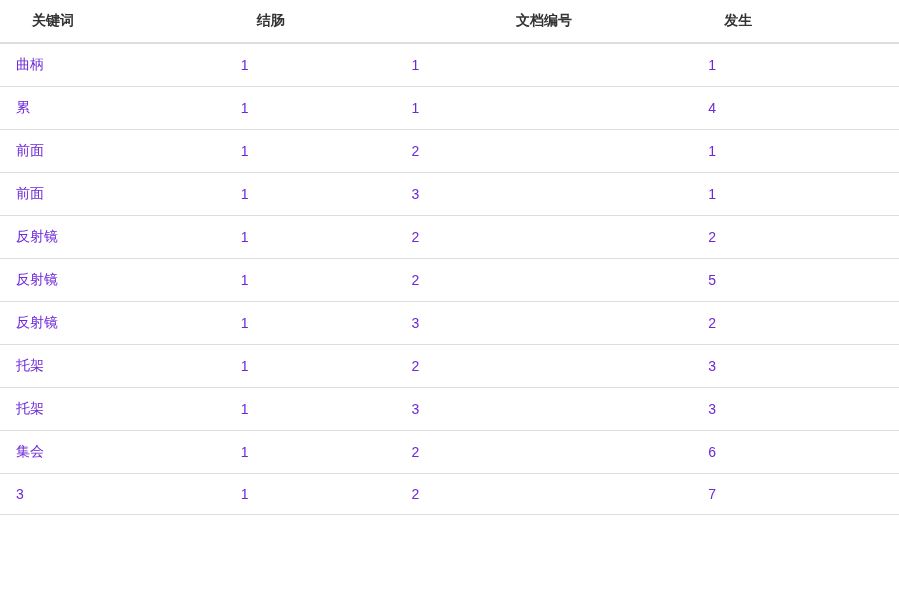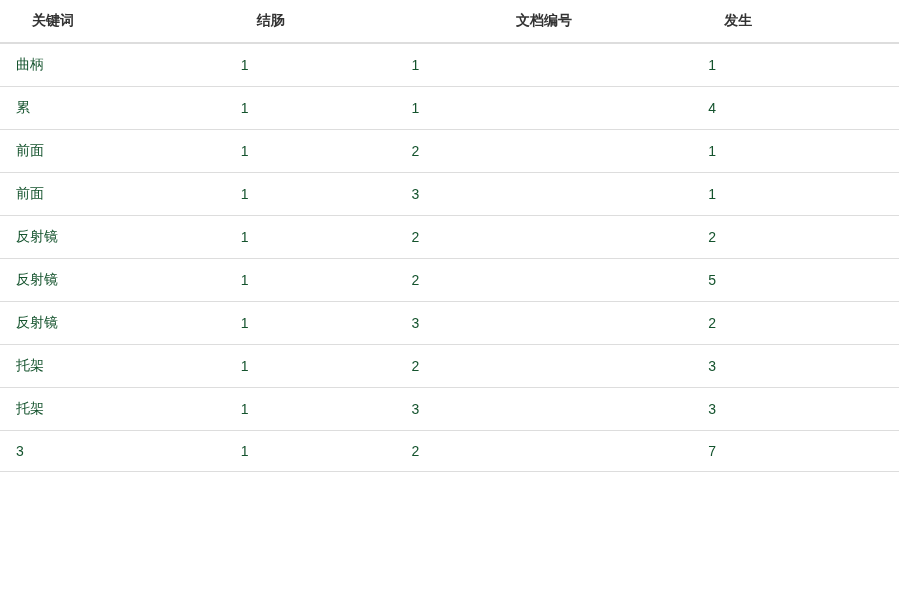--- a/index.html
+++ b/index.html
@@ -24,21 +24,21 @@
     th {
       text-align: left;
       font-weight: 700;
       padding: 12px 32px;
       border-bottom: 2px solid #ddd;
       color: #333;
     }
     td {
       padding: 12px 16px;
       border-bottom: 1px solid #ddd;
-      color: #14532d;
+      color: #6d28d9;
     }
     tbody tr:last-child td {
       border-bottom: 1px solid #ddd;
     }
     .col-keyword { width: 25%; }
     .col-colon   { width: 19%; }
     .col-docnum  { width: 33%; text-align: center; }
     .col-occur   { width: 23%; }
   </style>
 </head>
@@ -103,20 +103,26 @@
           <td>2</td>
           <td>3</td>
         </tr>
         <tr>
           <td>托架</td>
           <td>1</td>
           <td>3</td>
           <td>3</td>
         </tr>
         <tr>
+          <td>集会</td>
+          <td>1</td>
+          <td>2</td>
+          <td>6</td>
+        </tr>
+        <tr>
           <td>3</td>
           <td>1</td>
           <td>2</td>
           <td>7</td>
         </tr>
       </tbody>
   </table>
 </div>
 
 </body></html>

